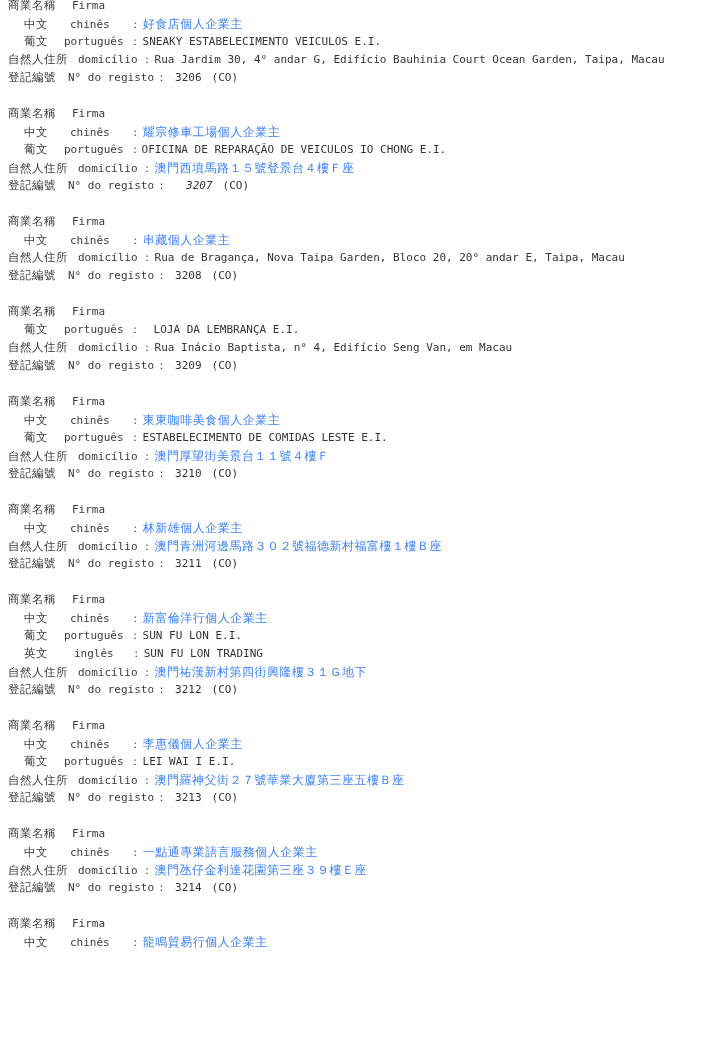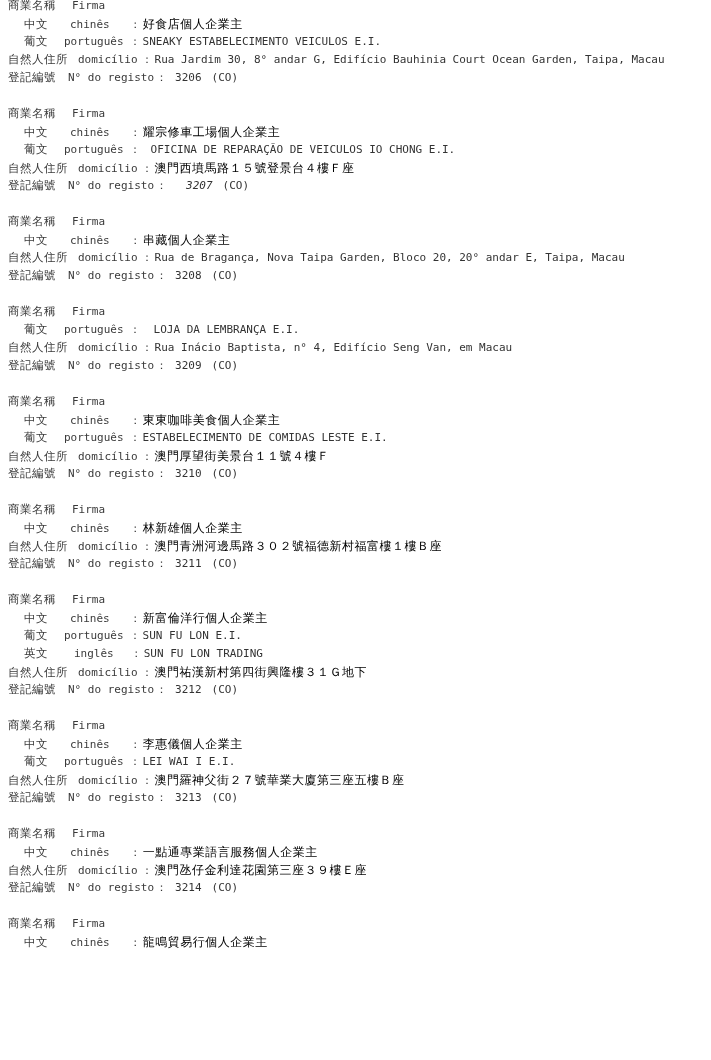--- a/index.html
+++ b/index.html
@@ -46,21 +46,21 @@
     letter-spacing: 0px;
   }
   .val {
     font-family: "DejaVu Sans Mono", monospace;
     font-size: 11px;
     color: #333333;
   }
   .val-cjk {
     font-family: Liberation Sans, sans-serif;
     font-size: 12px;
-    color: #000000;
+    color: #3b82f6;
     letter-spacing: 0.5px;
   }
   .colon {
     font-family: "DejaVu Sans Mono", monospace;
     font-size: 11px;
     color: #333333;
   }
 
   .gap { height: 18px; }
 </style>
@@ -83,21 +83,21 @@
         <div class="row">
           <span class="lbl-cn" style="margin-left:24px;">葡文</span>
           <span class="lbl-pt" style="margin-left:16px;">português</span>
           <span class="colon" style="margin-left:6px;">：</span>
           <span class="val" style="margin-left:2px;">SNEAKY ESTABELECIMENTO VEICULOS E.I.</span>
         </div>
         <div class="row">
           <span class="lbl-cn" style="margin-left:8px;">自然人住所</span>
           <span class="lbl-pt" style="margin-left:10px;">domicílio</span>
           <span class="colon" style="margin-left:4px;">：</span>
-          <span class="val" style="margin-left:2px;">Rua Jardim 30, 8° andar G, Edifício Bauhinia Court Ocean Garden, Taipa, Macau</span>
+          <span class="val" style="margin-left:2px;">Rua Jardim 30, 4° andar G, Edifício Bauhinia Court Ocean Garden, Taipa, Macau</span>
         </div>
         <div class="row">
           <span class="lbl-cn" style="margin-left:8px;">登記編號</span>
           <span class="lbl-pt" style="margin-left:12px;">N° do registo</span>
           <span class="colon" style="margin-left:2px;">：</span>
           <span class="val" style="margin-left:8px;">3206</span>
           <span class="val" style="margin-left:10px;">(CO)</span>
         </div>
       </div>
       <div class="gap"></div>
@@ -109,21 +109,21 @@
         <div class="row">
           <span class="lbl-cn" style="margin-left:24px;">中文</span>
           <span class="lbl-pt" style="margin-left:22px;">chinês</span>
           <span class="colon" style="margin-left:20px;">：</span>
           <span class="val-cjk" style="margin-left:2px;">耀宗修車工場個人企業主</span>
         </div>
         <div class="row">
           <span class="lbl-cn" style="margin-left:24px;">葡文</span>
           <span class="lbl-pt" style="margin-left:16px;">português</span>
           <span class="colon" style="margin-left:6px;">：</span>
-          <span class="val" style="margin-left:10px;">OFICINA DE REPARAÇÃO DE VEICULOS IO CHONG E.I.</span>
+          <span class="val" style="margin-left:1px;">OFICINA DE REPARAÇÃO DE VEICULOS IO CHONG E.I.</span>
         </div>
         <div class="row">
           <span class="lbl-cn" style="margin-left:8px;">自然人住所</span>
           <span class="lbl-pt" style="margin-left:10px;">domicílio</span>
           <span class="colon" style="margin-left:4px;">：</span>
           <span class="val-cjk" style="margin-left:2px;">澳門西墳馬路１５號登景台４樓Ｆ座</span>
         </div>
         <div class="row">
           <span class="lbl-cn" style="margin-left:8px;">登記編號</span>
           <span class="lbl-pt" style="margin-left:12px;">N° do registo</span>

